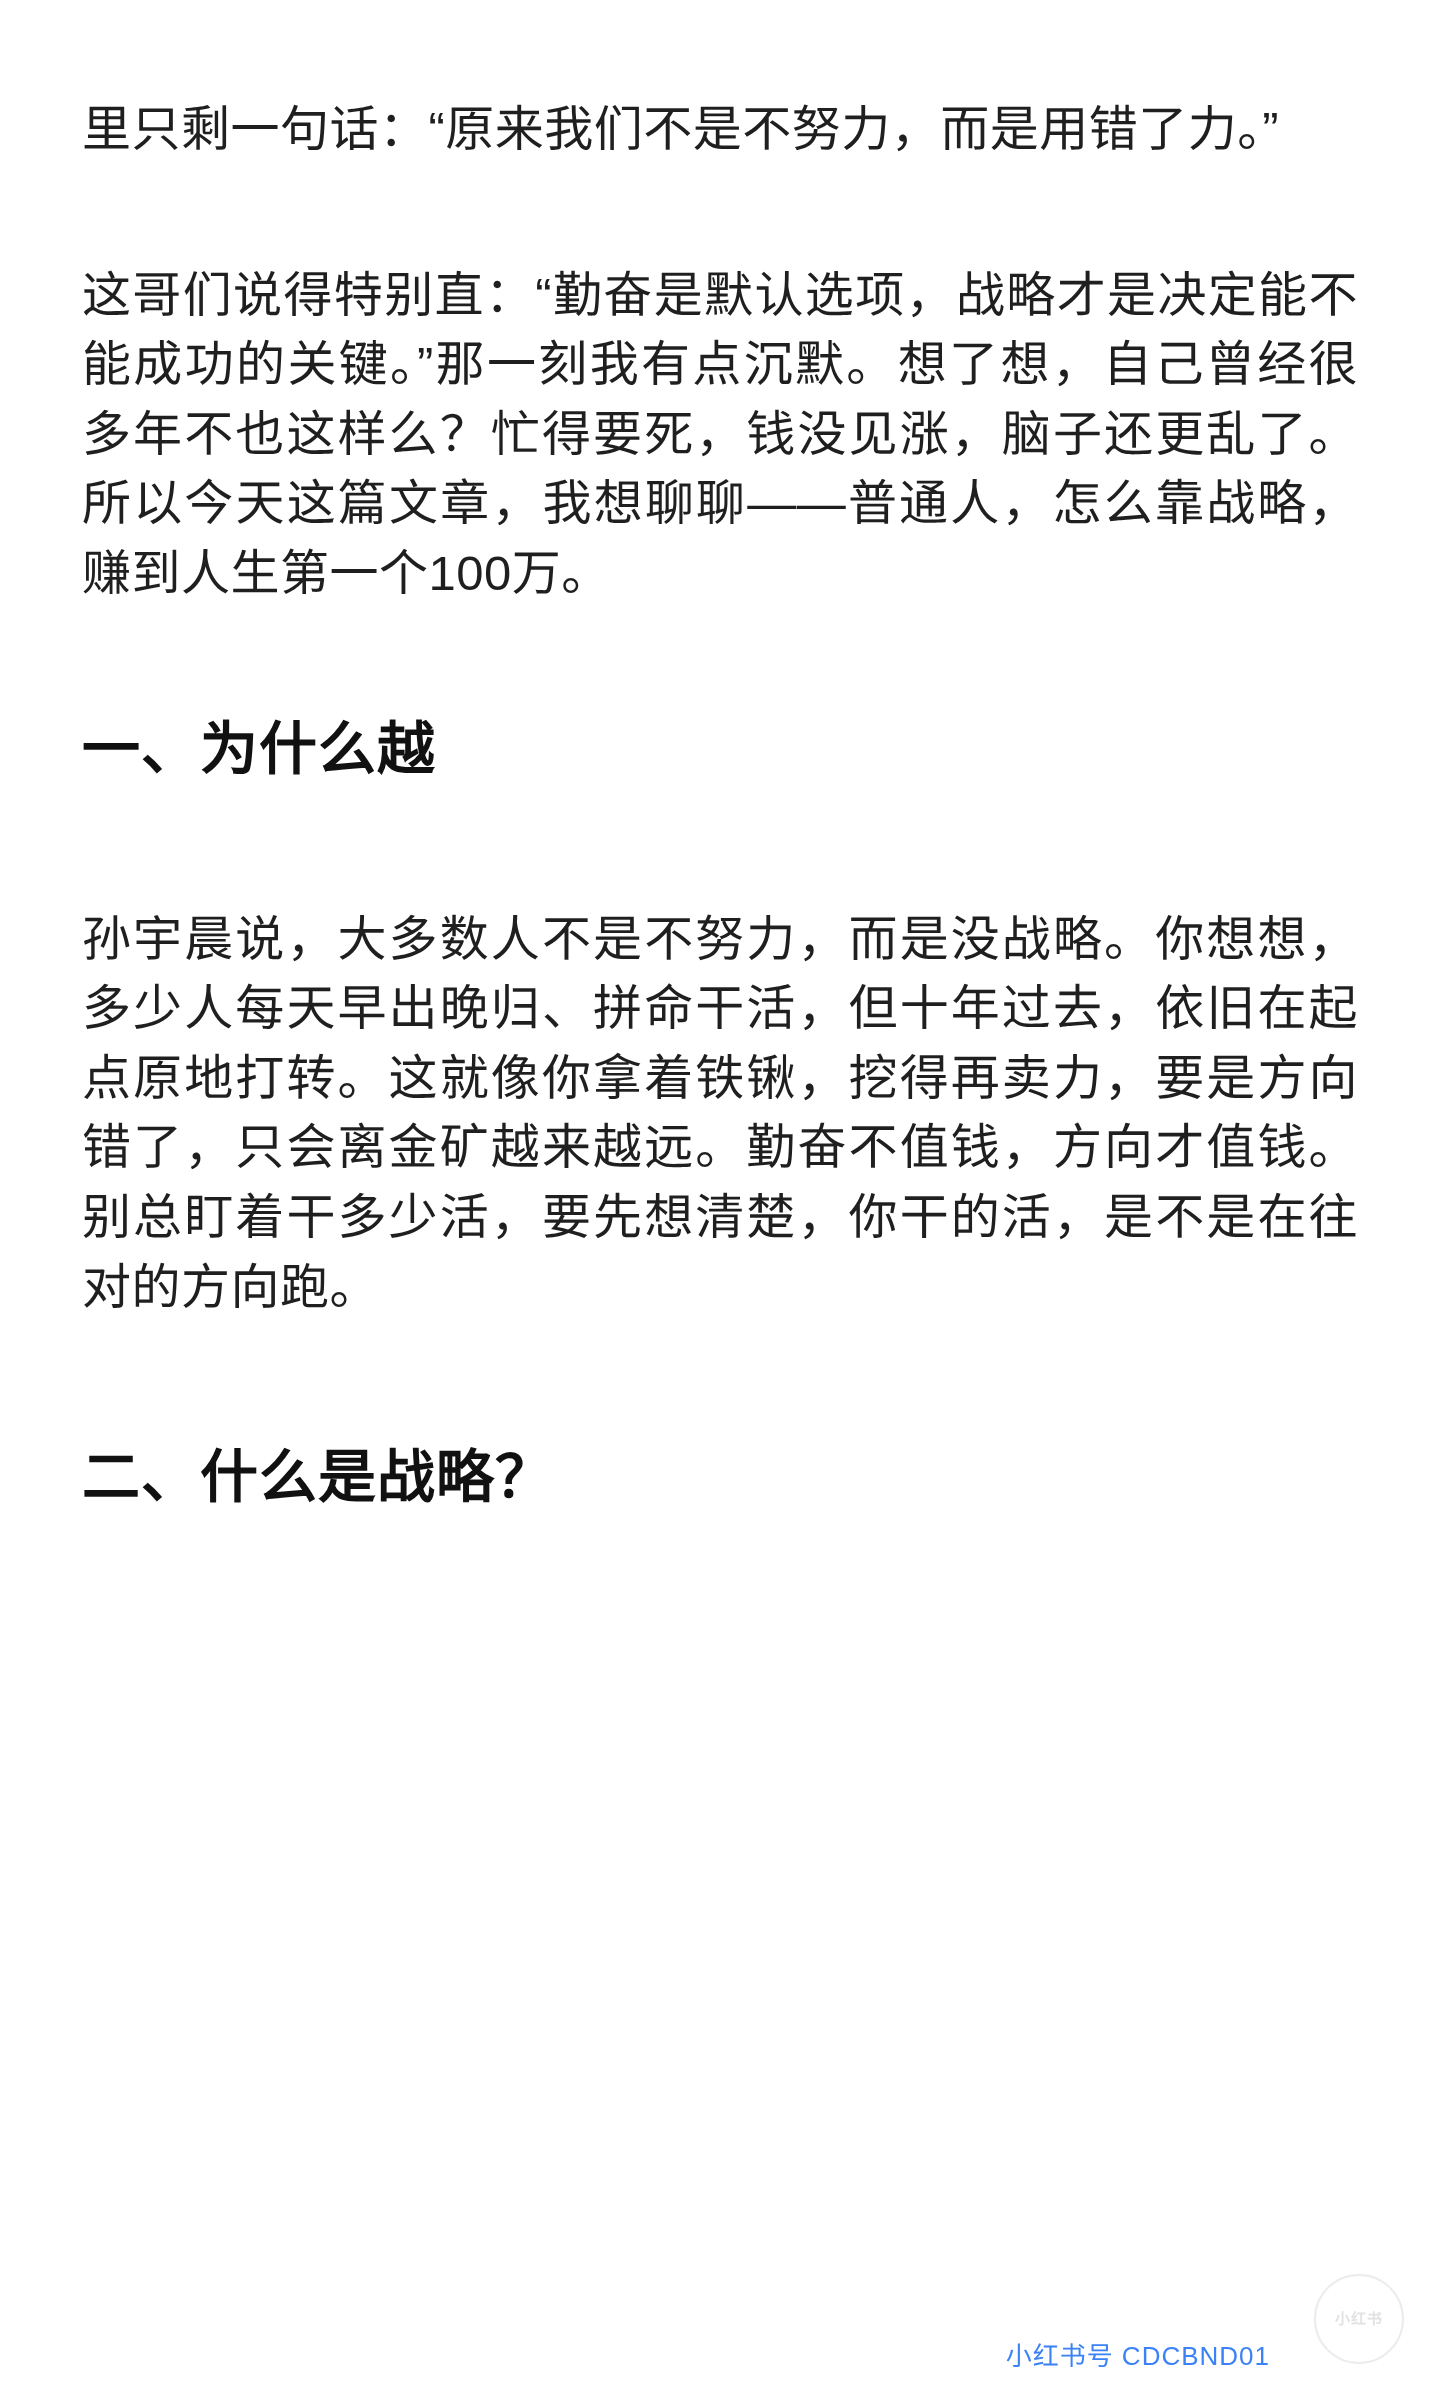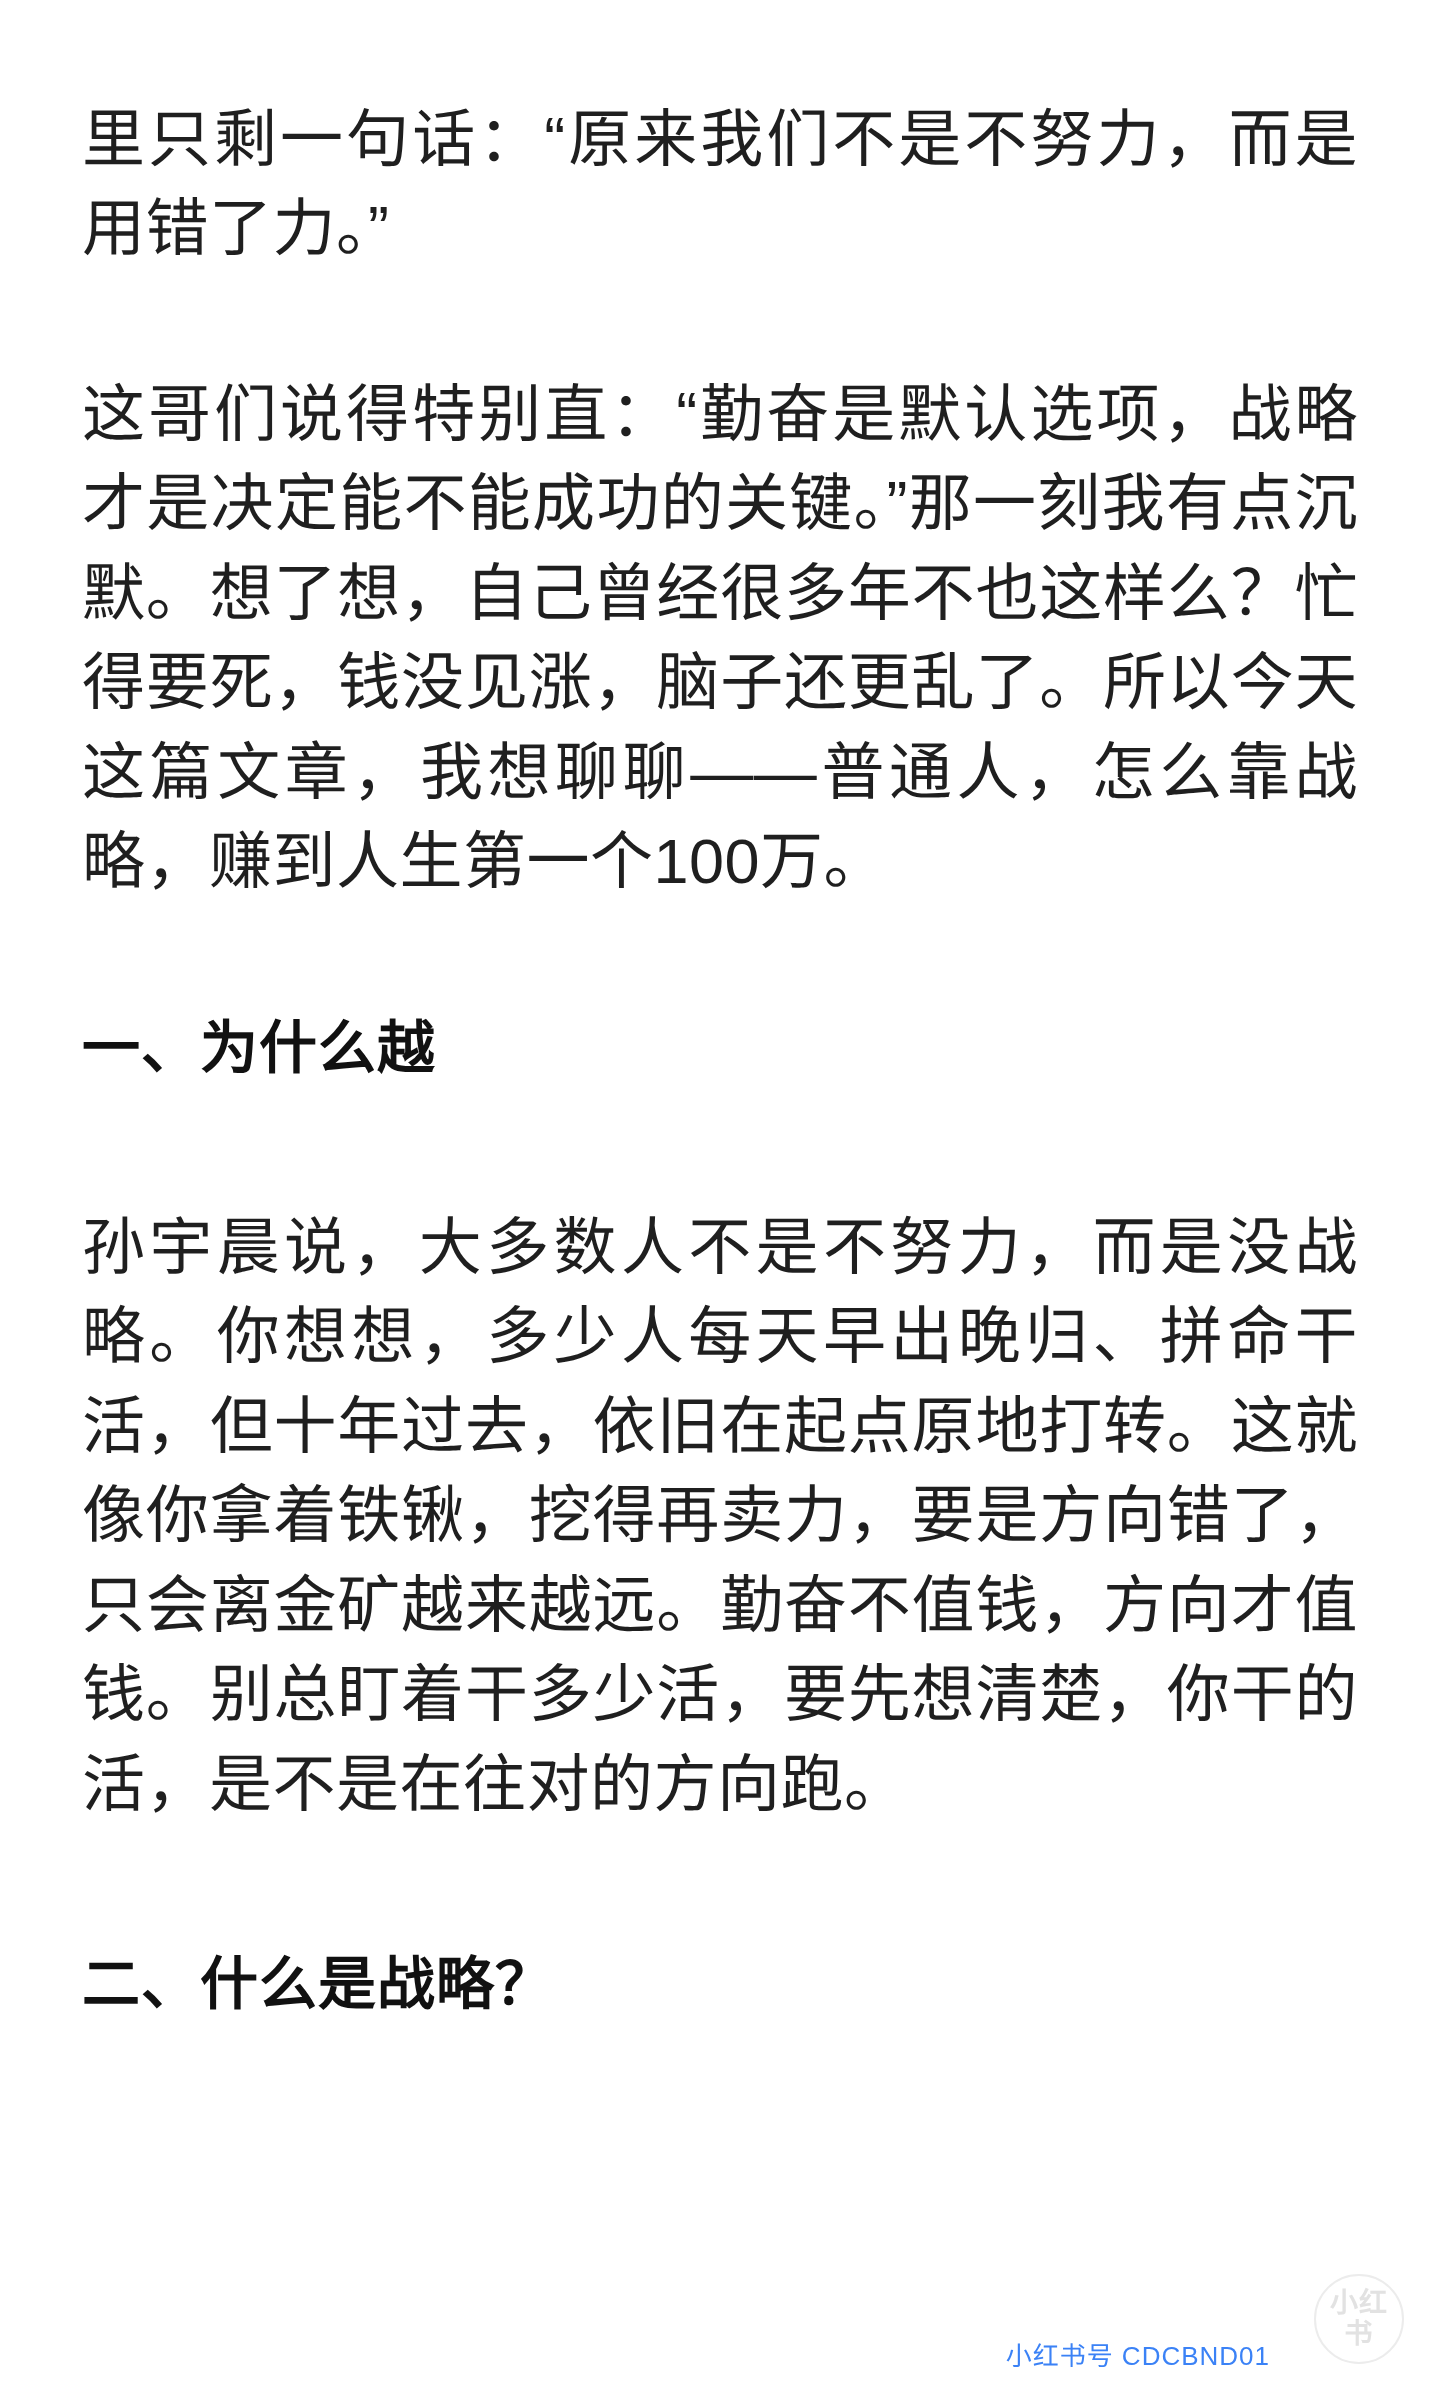--- a/index.html
+++ b/index.html
@@ -16,21 +16,21 @@
     overflow: hidden;
   }
   .page {
     box-sizing: border-box;
     width: 1440px;
     height: 2400px;
     padding: 95px 82px 0 82px;
     position: relative;
   }
   .para {
-    font-size: 63px;
+    font-size: 49px;
     line-height: 1.42;
     letter-spacing: 0.5px;
     text-align: justify;
     text-justify: inter-ideograph;
     color: #1f1f1f;
     font-weight: 400;
     margin: 0;
   }
   .gap-lg { height: 96px; }
   .gap-xl { height: 118px; }
@@ -59,21 +59,21 @@
     right: 36px;
     bottom: 36px;
     width: 86px;
     height: 86px;
     border-radius: 50%;
     border: 2px solid #ececec;
     display: flex;
     align-items: center;
     justify-content: center;
     color: #e2e2e2;
-    font-size: 28px;
+    font-size: 15px;
     font-weight: 700;
     line-height: 1.1;
     text-align: center;
     letter-spacing: 1px;
   }
 </style>
 </head>
 <body>
 
 <div class="page">

